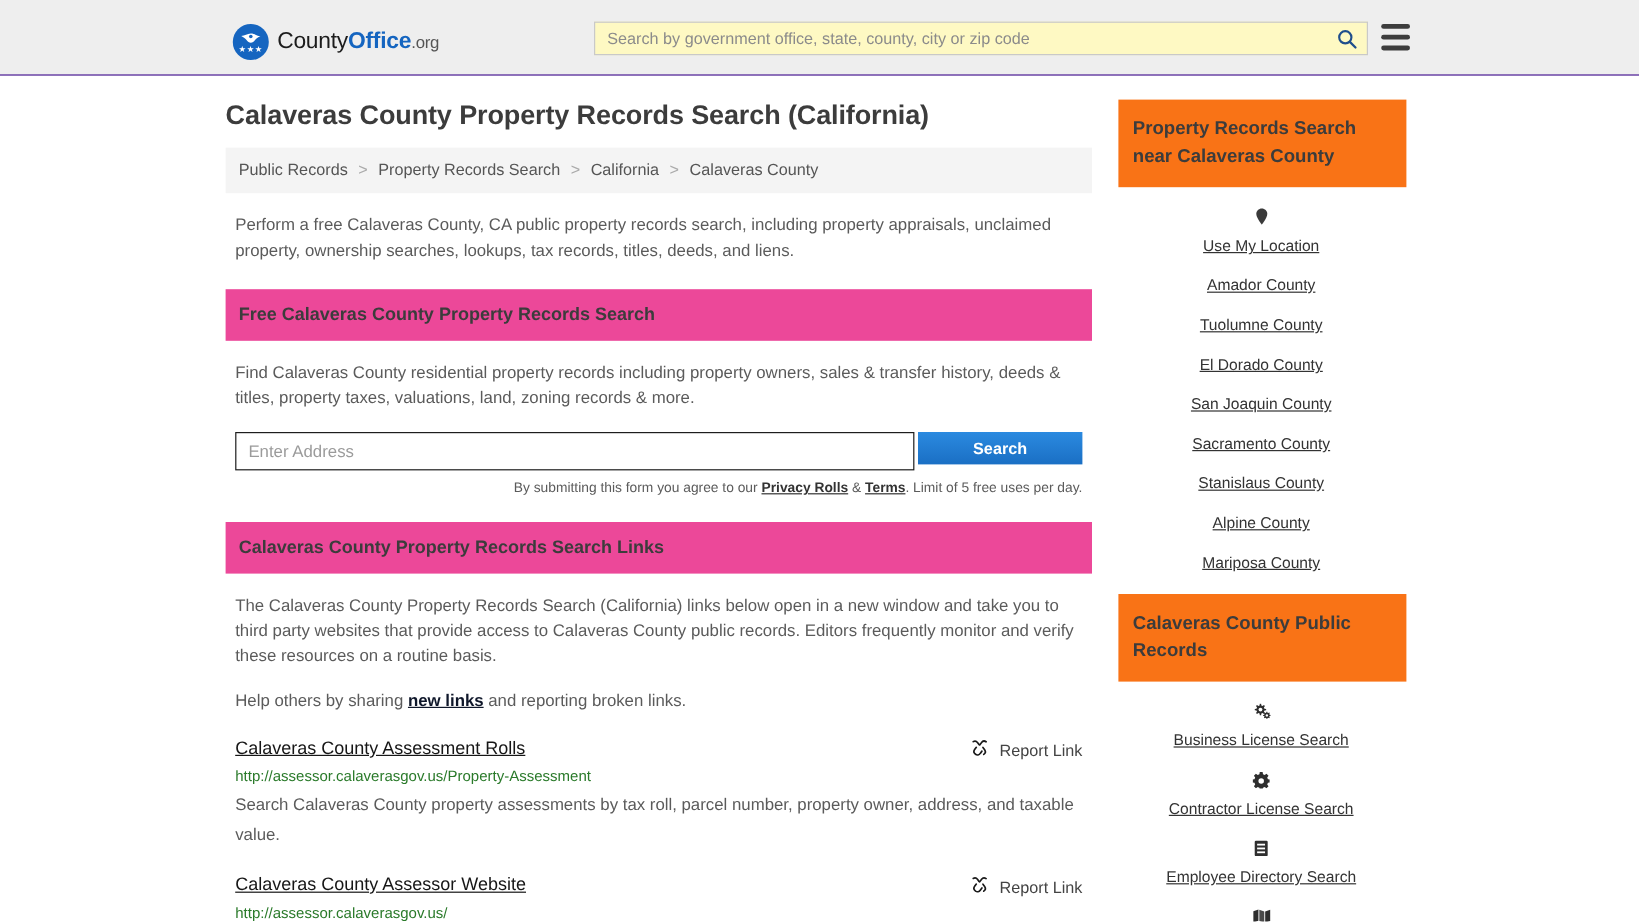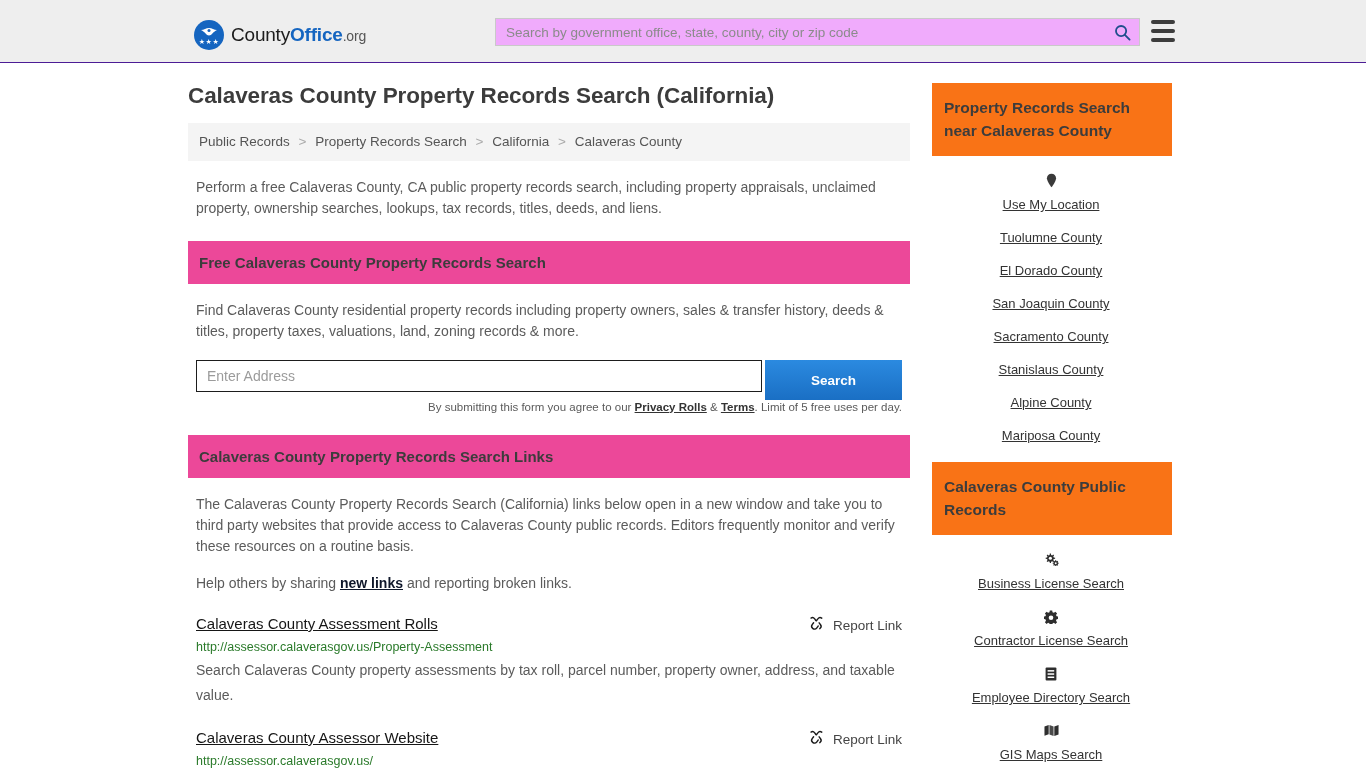--- a/index.html
+++ b/index.html
@@ -56,21 +56,21 @@
     white-space: nowrap;
   }
   .logo-text .b1 { color: #1565c0; font-weight: bold; }
   .logo-text .w1 { color: #1c1c1c; }
   .logo-text .sfx { color: #555; font-size: 14px; }
 
   .searchbar {
     position: absolute;
     left: 495px; top: 18px;
     width: 645px; height: 28px;
-    background: #f0abfc;
+    background: #fef9c3;
     border: 1px solid #c9c9c9;
     display: flex; align-items: center;
   }
   .searchbar input {
     flex: 1;
     border: none; outline: none;
     background: transparent;
     font-family: "Liberation Sans", sans-serif;
     font-size: 13.5px;
     color: #333;
@@ -173,21 +173,21 @@
     border: 1px solid #1d1d1d;
     font-family: "Liberation Sans", sans-serif;
     font-size: 14px;
     padding: 0 10px;
     color: #333;
     outline: none;
     background: #fff;
   }
   .form-row input.addr::placeholder { color: #9b9b9b; }
   .btn-search {
-    width: 140px; height: 40px;
+    width: 140px; height: 27px;
     margin-left: 3px;
     border: none;
     background: linear-gradient(#2b8ae0, #1a6fc4);
     color: #ffffff;
     font-family: "Liberation Sans", sans-serif;
     font-size: 13.5px;
     font-weight: bold;
     cursor: pointer;
   }
   .disclaimer {
@@ -387,20 +387,23 @@
         <div class="side-item">
           <span class="side-icon">
             <svg width="11" height="15" viewBox="0 0 12 16" aria-hidden="true">
               <path d="M6 0.6 C3.2 0.6 1 2.8 1 5.5 C1 9.2 6 15.4 6 15.4 C6 15.4 11 9.2 11 5.5 C11 2.8 8.8 0.6 6 0.6 Z" fill="#3a3a3a"></path>
             </svg>
           </span>
           <span class="lbl">Use My Location</span>
         </div>
 
         <div class="side-item">
+          <span class="lbl">Amador County</span>
+        </div>
+        <div class="side-item">
           <span class="lbl">Tuolumne County</span>
         </div>
         <div class="side-item">
           <span class="lbl">El Dorado County</span>
         </div>
         <div class="side-item">
           <span class="lbl">San Joaquin County</span>
         </div>
         <div class="side-item">
           <span class="lbl">Sacramento County</span>

